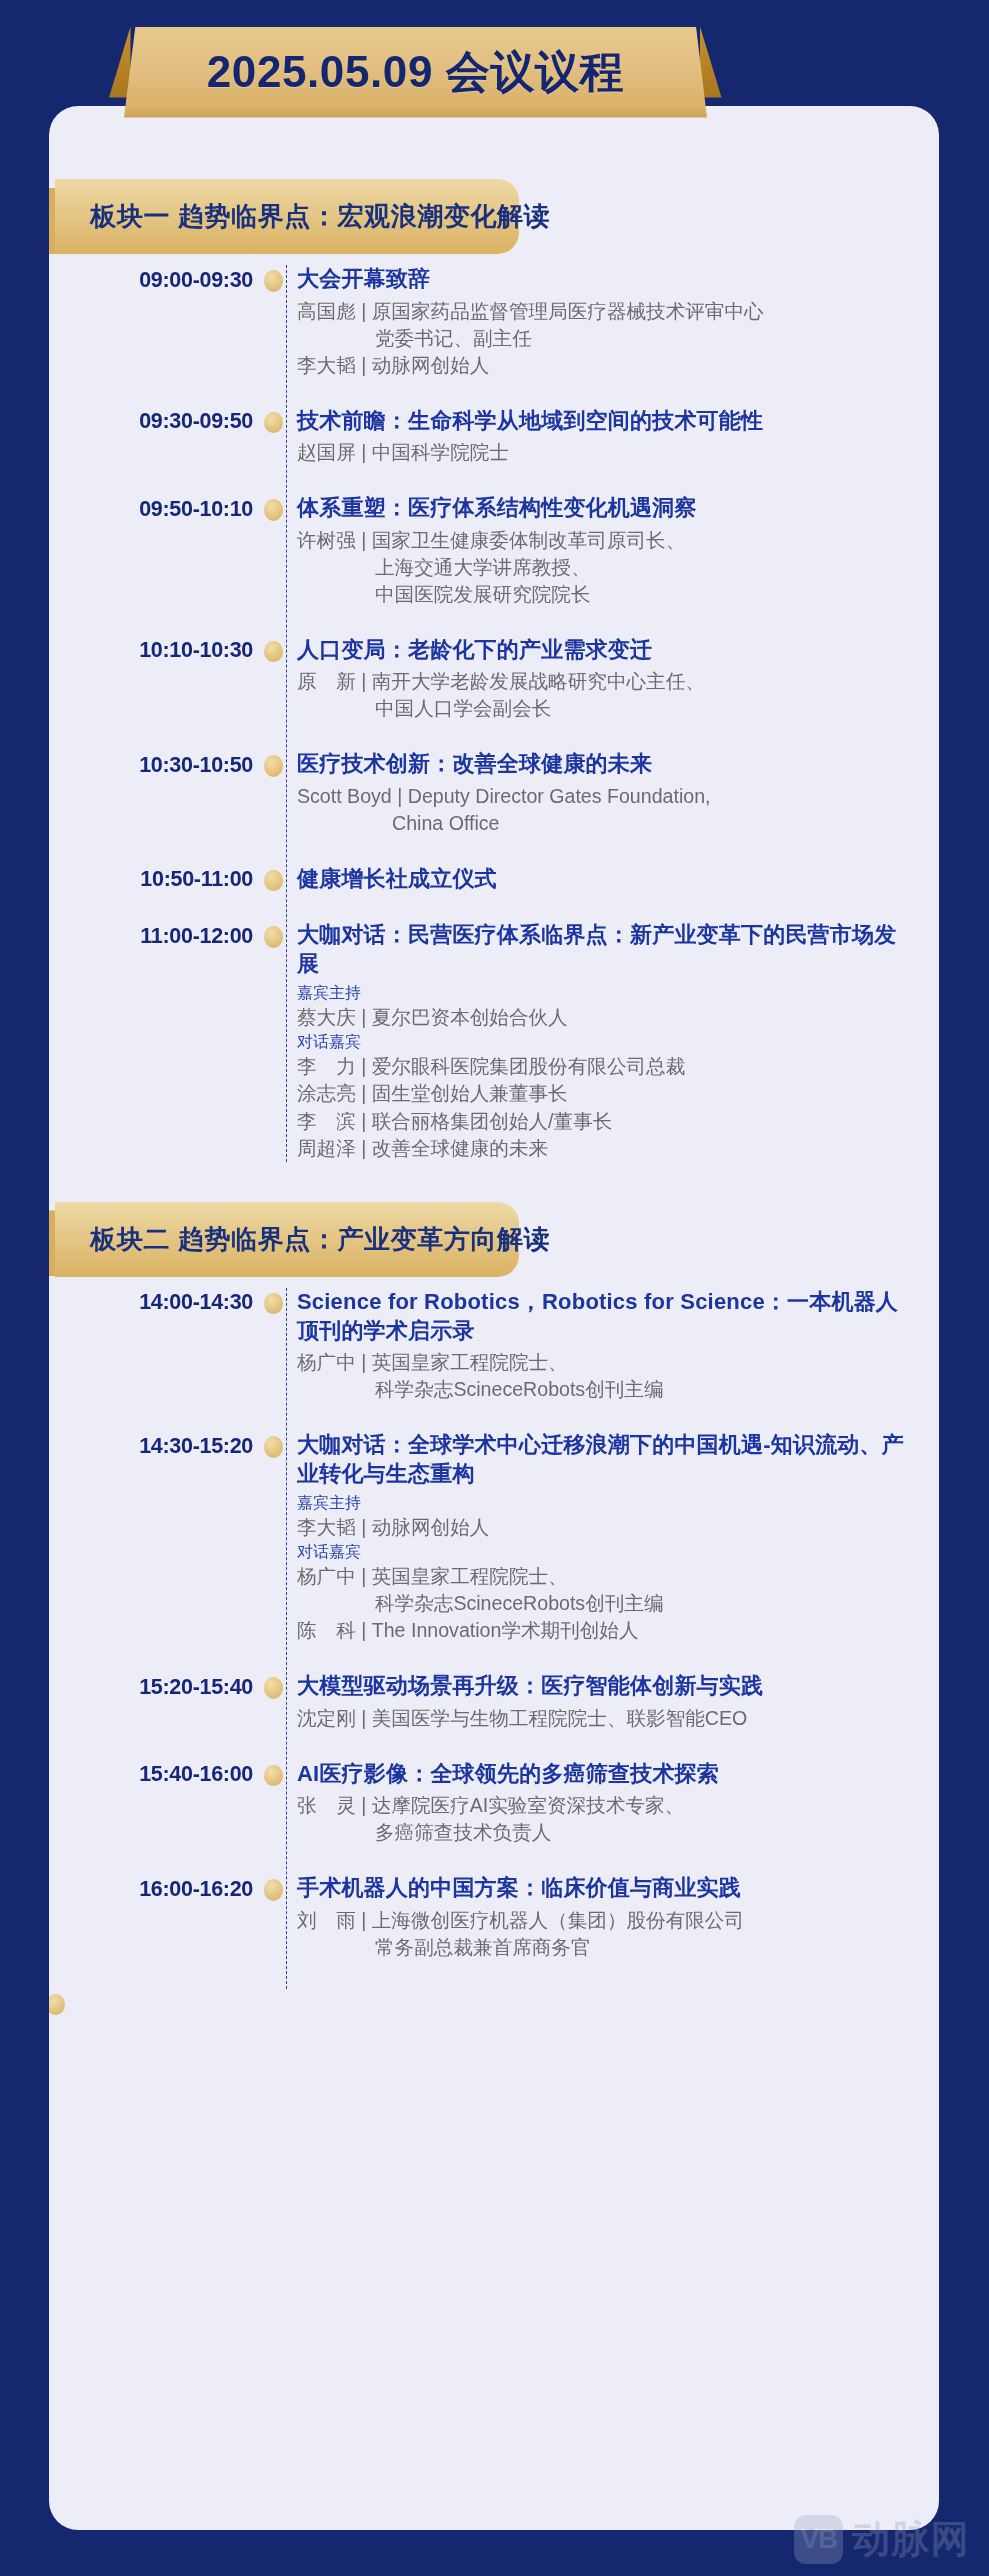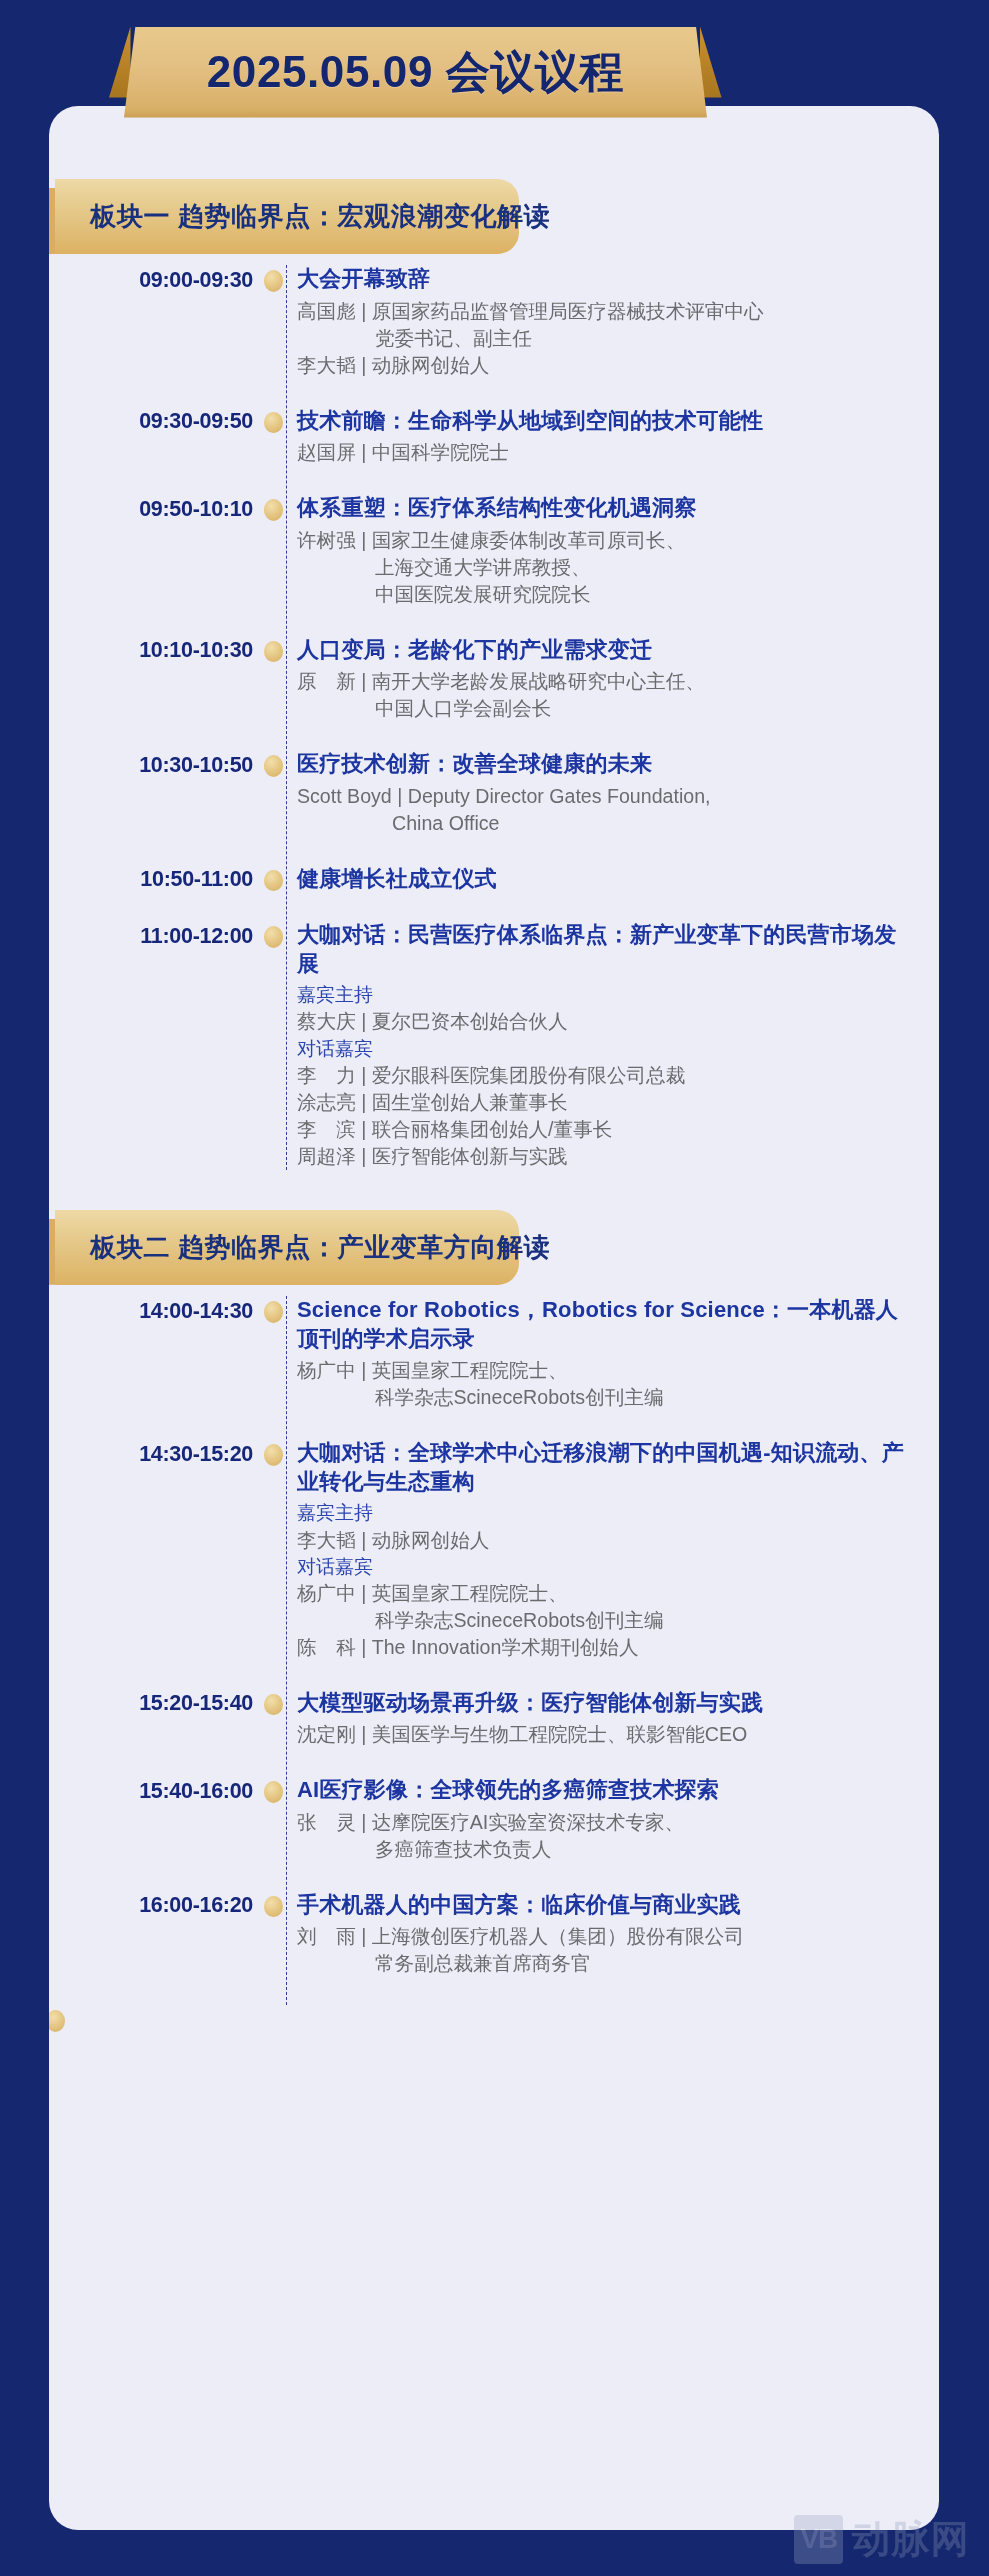--- a/index.html
+++ b/index.html
@@ -92,32 +92,32 @@
   }
   .item-body { flex:1; padding-left:10px; padding-right:25px; }
   .item-title {
     color:#1c35a0; font-size:22px; font-weight:bold; line-height:1.30;
     letter-spacing:0.2px;
   }
   .item-sub {
     color:#6b6b6f; font-size:19.6px; line-height:1.38; margin-top:3.8px;
     white-space:pre-wrap;
   }
-  .role-label { color:#2a45ad; font-size:19px; line-height:1.38; }
+  .role-label { color:#2a45ad; font-size:16px; line-height:1.38; }
   .sub-line { display:block; }
   .sub-line.ind { padding-left:78px; }
   .sub-line.ind-en { padding-left:95px; }
 
   
   .watermark {
     position:absolute; right:19px; bottom:11.4px; z-index:20;
     display:flex; align-items:center; gap:8.9px; opacity:.30;
   }
   .wm-badge {
-    width:49px; height:49px; border-radius:4px; background:#9aa4c4;
+    width:49px; height:49px; border-radius:12px; background:#9aa4c4;
     color:#e9ecf6; font-size:28px; font-weight:bold;
     display:flex; align-items:center; justify-content:center; letter-spacing:-1.3px;
   }
   .wm-text { color:#8f9ab9; font-size:38px; font-weight:bold; letter-spacing:1.3px; }
 </style>
 </head>
 <body>
 
 <div class="page">
 
@@ -201,21 +201,21 @@
                 </div>
               </div>
               <div style="height: 28px;"></div>
               <div class="item">
                 <div class="item-time">11:00-12:00</div>
                 <div class="dot-col">
                   <div class="dot"></div>
                 </div>
                 <div class="item-body">
                   <div class="item-title">大咖对话：民营医疗体系临界点：新产业变革下的民营市场发展</div>
-                  <div class="item-sub"><span class="sub-line role-label">嘉宾主持</span><span class="sub-line">蔡大庆 | 夏尔巴资本创始合伙人</span><span class="sub-line role-label">对话嘉宾</span><span class="sub-line">李　力 | 爱尔眼科医院集团股份有限公司总裁</span><span class="sub-line">涂志亮 | 固生堂创始人兼董事长</span><span class="sub-line">李　滨 | 联合丽格集团创始人/董事长</span><span class="sub-line">周超泽 | 医疗智能体创新与实践</span></div>
+                  <div class="item-sub"><span class="sub-line role-label">嘉宾主持</span><span class="sub-line">蔡大庆 | 夏尔巴资本创始合伙人</span><span class="sub-line role-label">对话嘉宾</span><span class="sub-line">李　力 | 爱尔眼科医院集团股份有限公司总裁</span><span class="sub-line">涂志亮 | 固生堂创始人兼董事长</span><span class="sub-line">李　滨 | 联合丽格集团创始人/董事长</span><span class="sub-line">周超泽 | 改善全球健康的未来</span></div>
                 </div>
               </div>
             </div>
         </div>
       </div>
 
       <div style="height:40px"></div>
 
       <div style="position:relative">
         <div class="section-ribbon">

